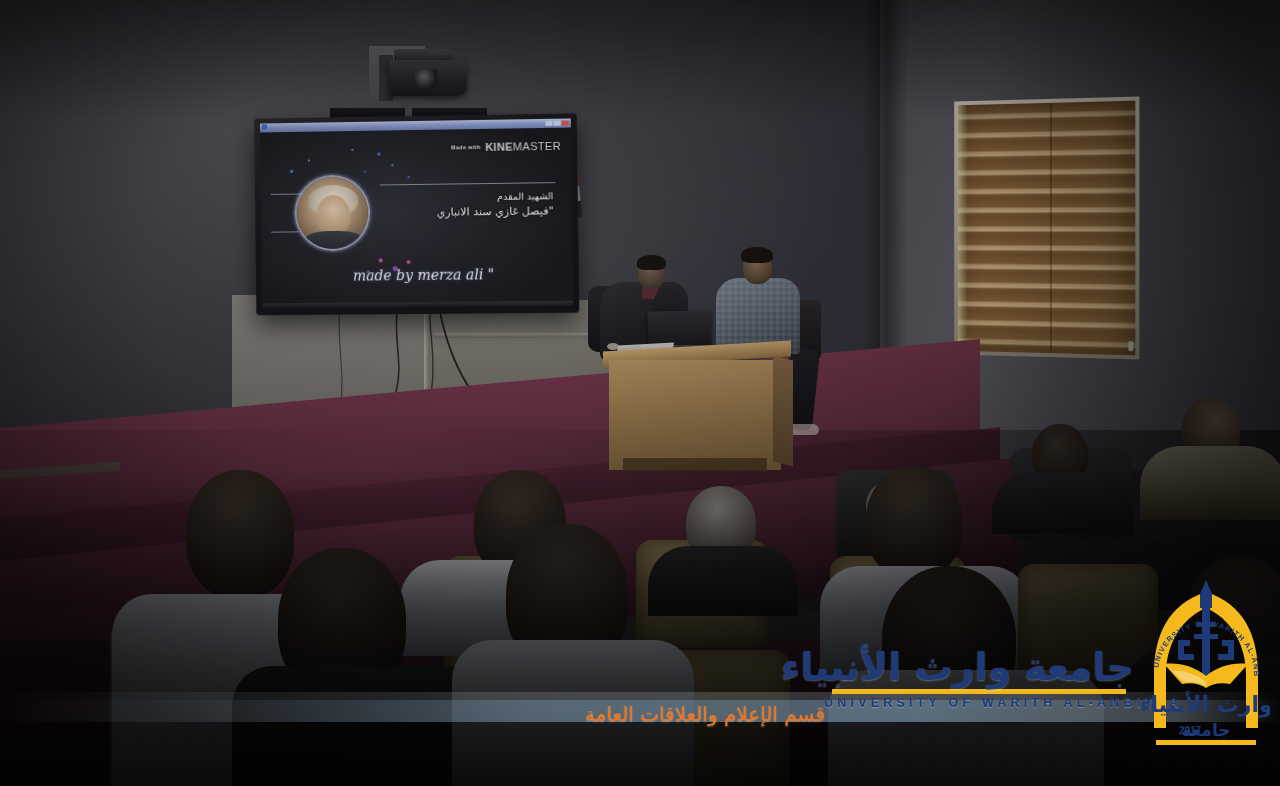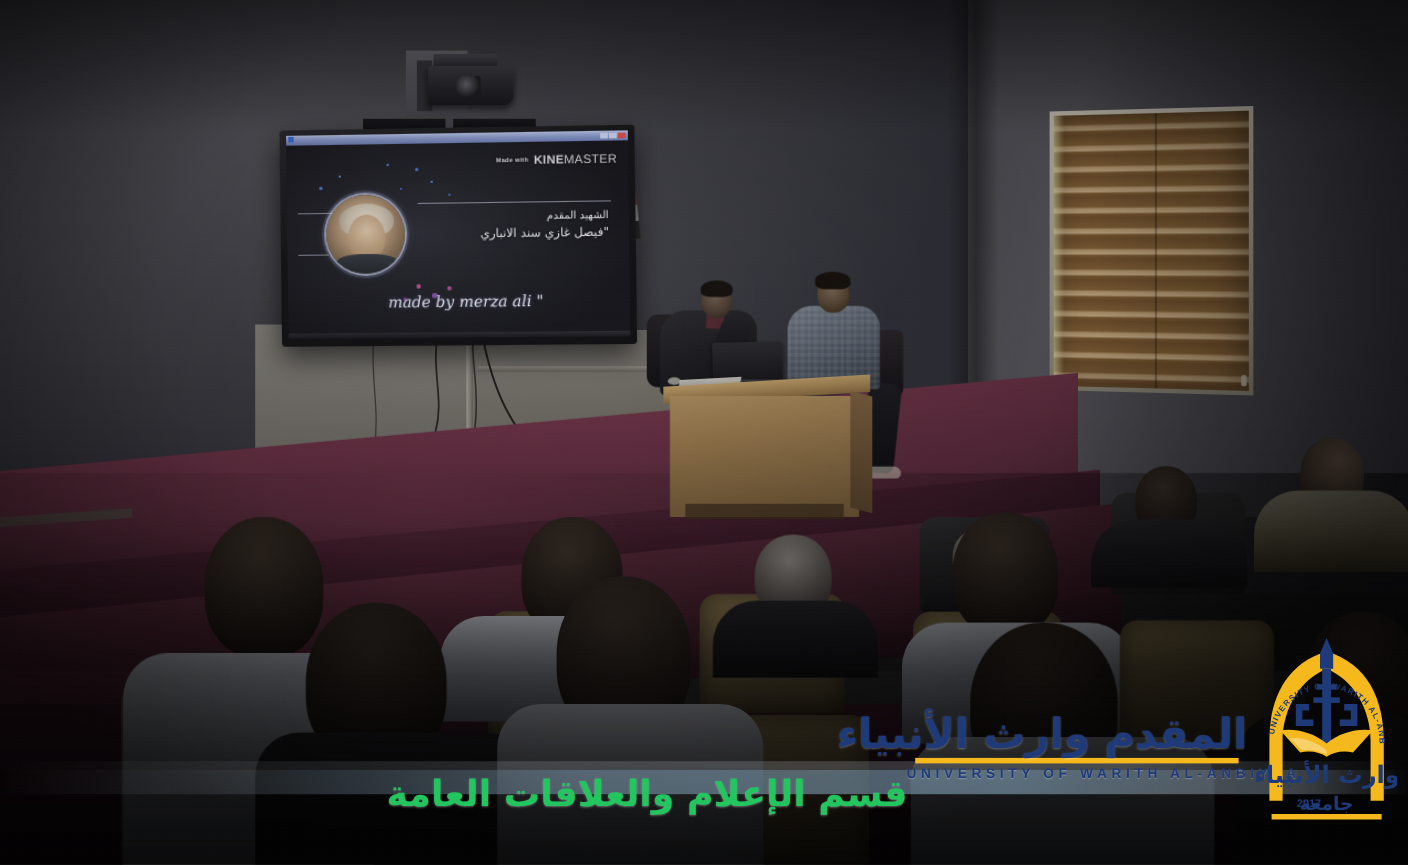--- a/index.html
+++ b/index.html
@@ -408,22 +408,22 @@
   }
   .brand-strip2{
     position:absolute; left:0; top:692px; width:1280px; height:8px;
     background:linear-gradient(90deg, rgba(255,255,255,0) 0%, rgba(230,240,248,.16) 40%, rgba(230,240,248,.22) 80%, rgba(255,255,255,0) 100%);
   }
 
   .dept-ar{
     position:absolute; right:455px; top:702px;
     direction:rtl;
     font-family:"DejaVu Sans", sans-serif;
-    font-size:33px; font-weight:700;
-    color:#22c55e;
+    font-size:20px; font-weight:400;
+    color:#f97316;
     text-shadow:0 1px 2px rgba(255,255,255,.35);
     white-space:nowrap;
     letter-spacing:.5px;
   }
 
   .wordmark{
     position:absolute; right:146px; top:648px;
     width:310px; text-align:center;
   }
   .wordmark .ar{
@@ -644,21 +644,21 @@
   <div class="dim-bottom"></div>
   <div class="vignette"></div>
   <div class="grain"></div>
 
   <div class="brand-strip2"></div>
   <div class="brand-strip"></div>
 
   <div class="dept-ar">قسم الإعلام والعلاقات العامة</div>
 
   <div class="wordmark">
-    <div class="ar">المقدم وارث الأنبياء</div>
+    <div class="ar">جامعة وارث الأنبياء</div>
     <div class="gold"></div>
     <div class="en">UNIVERSITY OF WARITH AL-ANBIYAA</div>
   </div>
 
   <div class="emblem">
     <svg viewBox="0 0 128 180" xmlns="http://www.w3.org/2000/svg">
       <defs>
         <path id="ringpath" d="M 16,96 A 48,48 0 0 1 112,96"></path>
       </defs>
 

